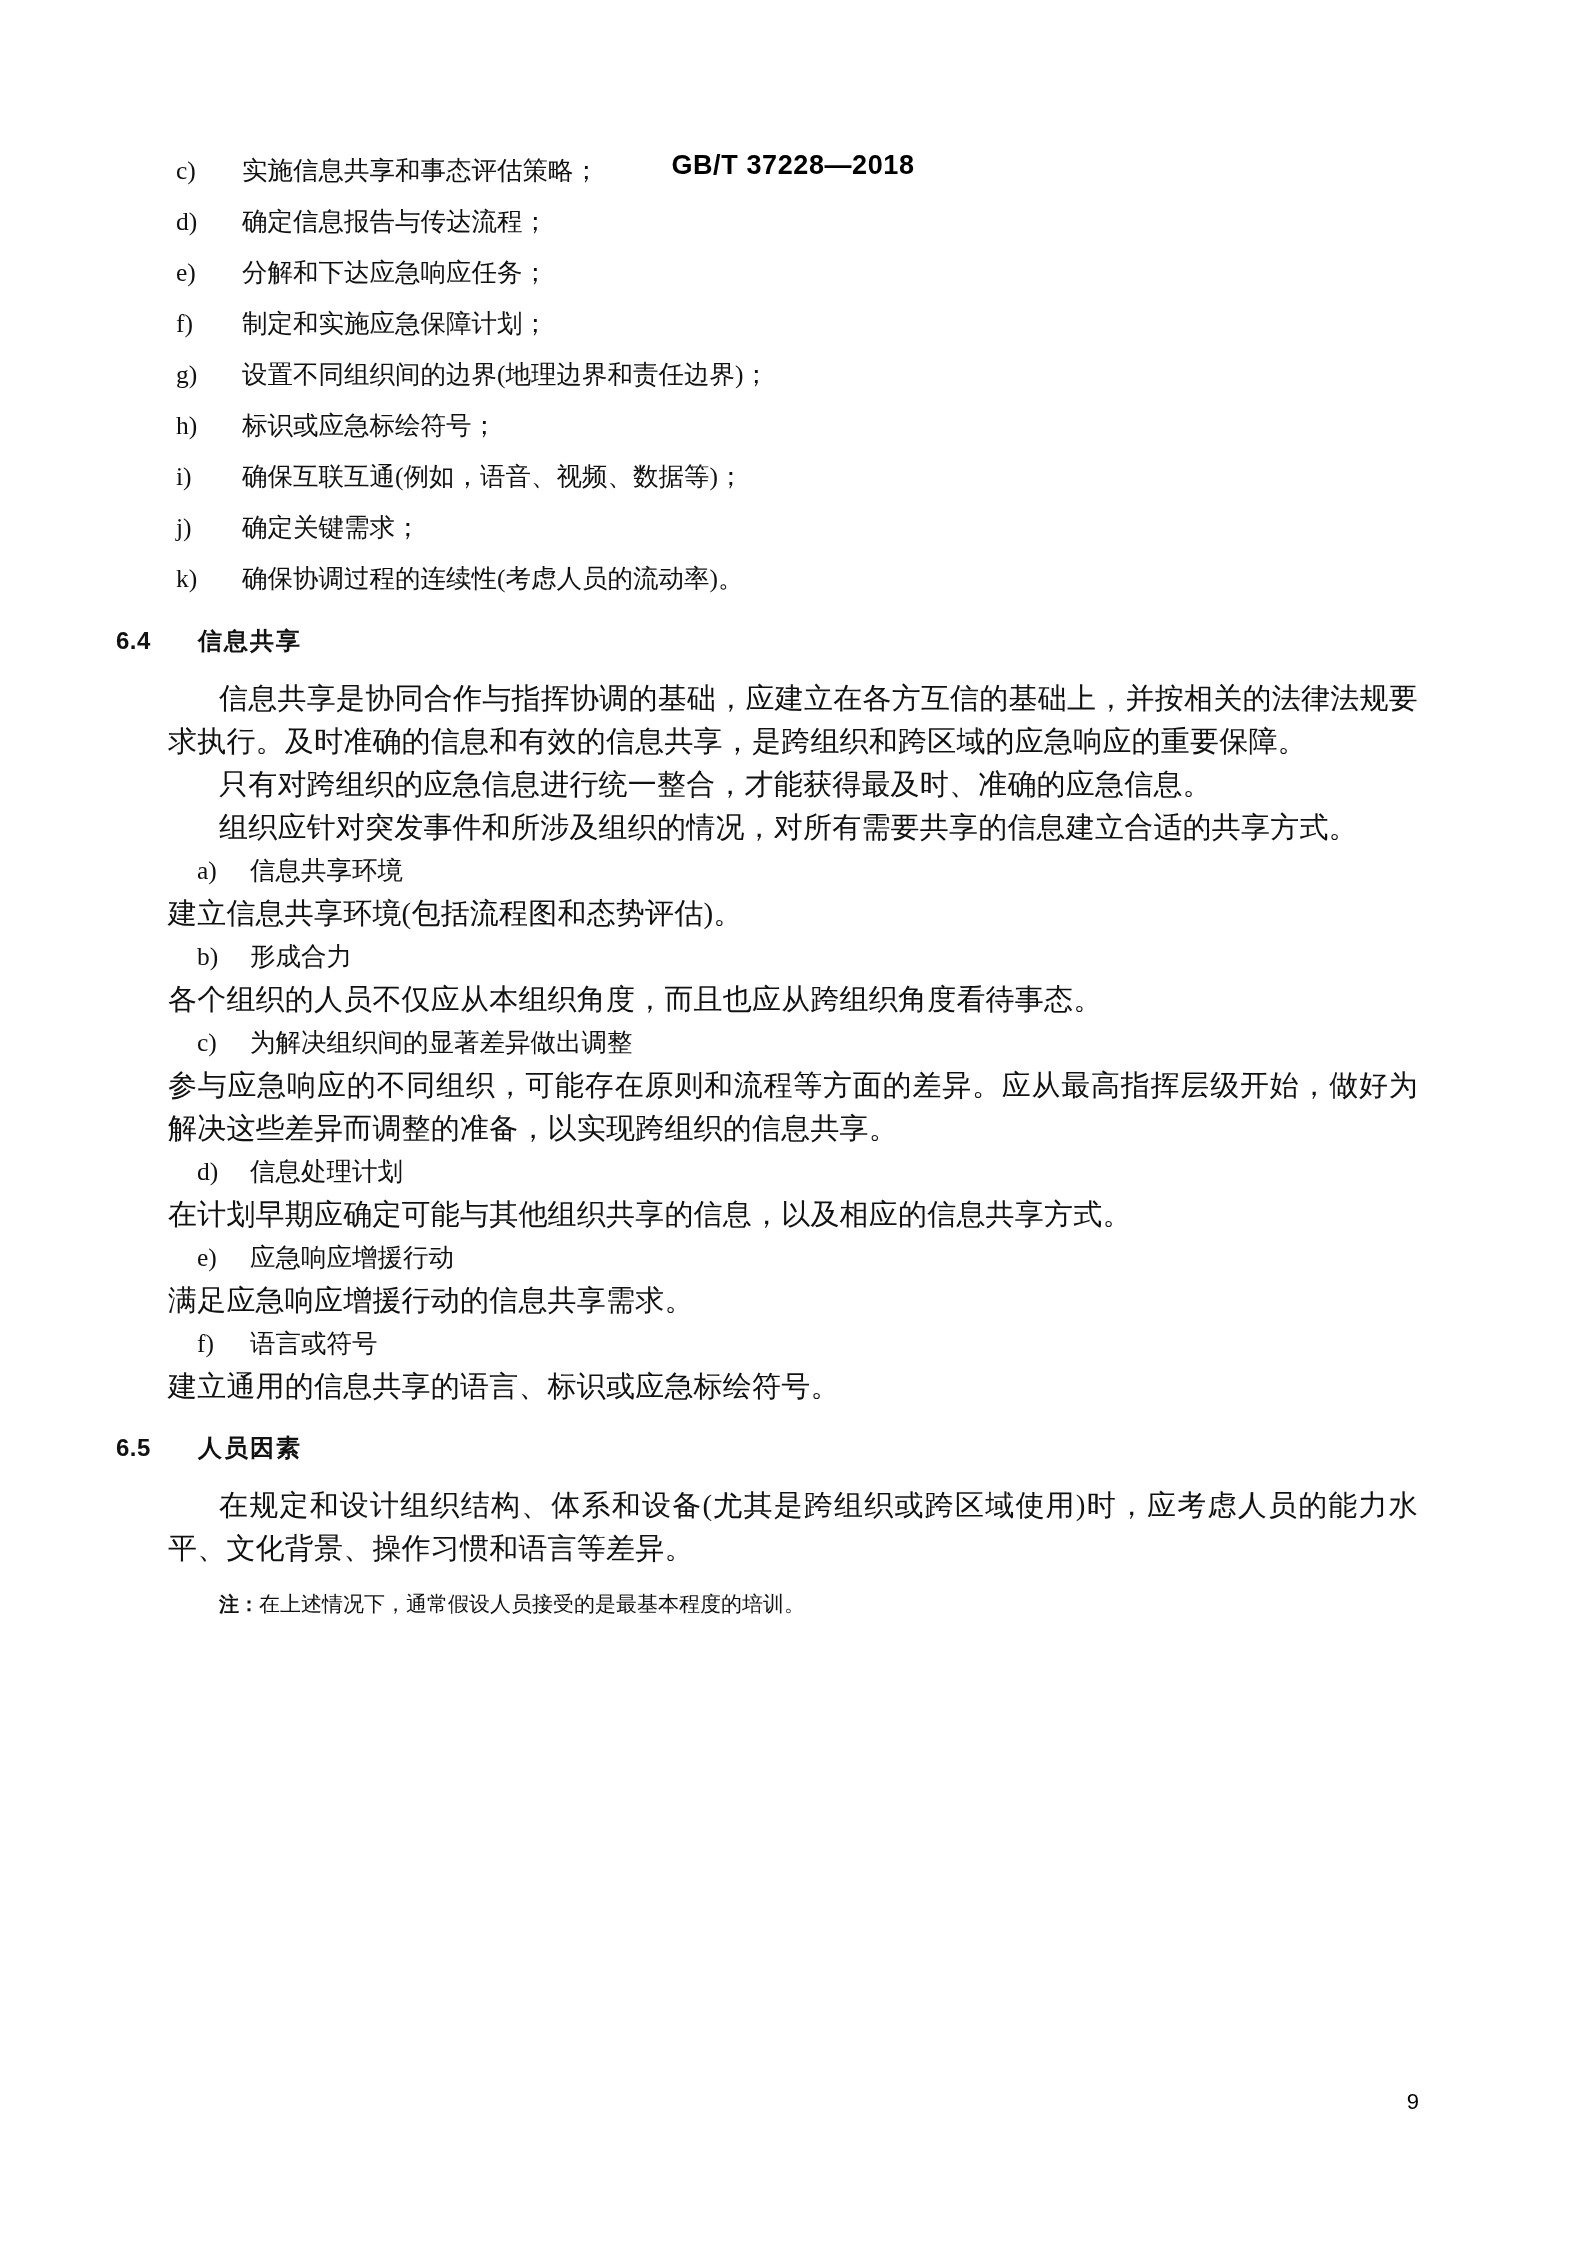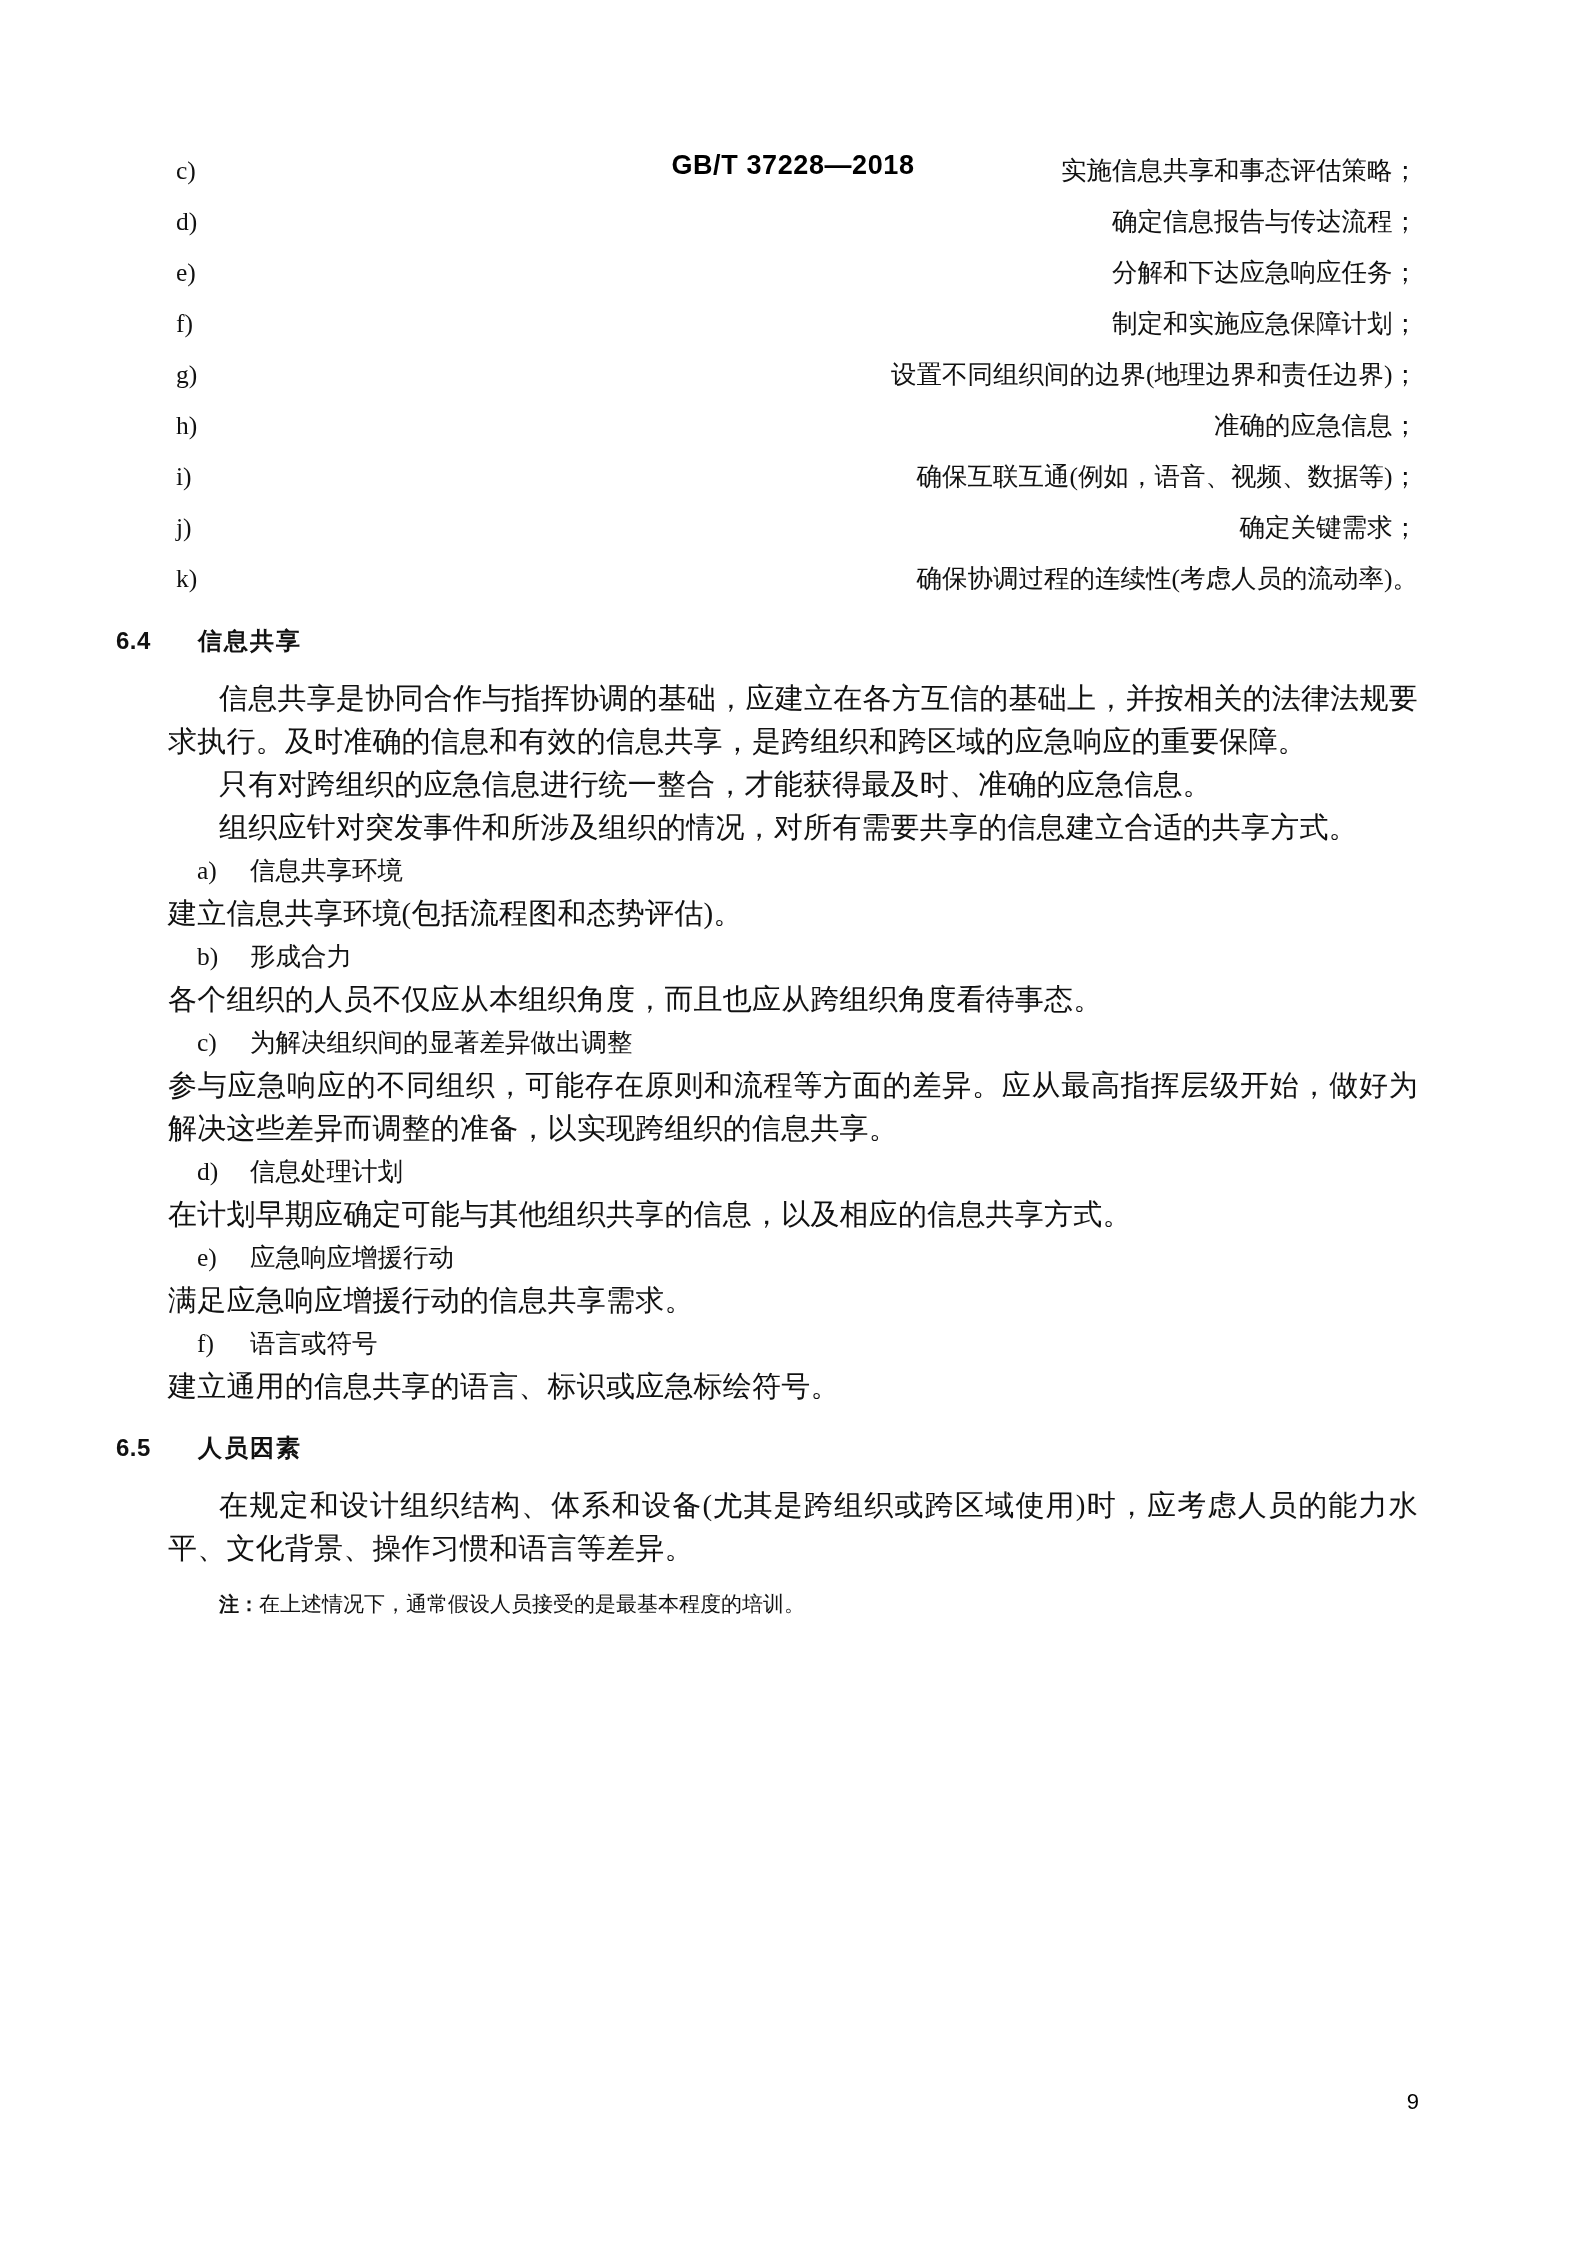--- a/index.html
+++ b/index.html
@@ -68,21 +68,20 @@
   }
   .list li .marker {
     width: 74px;
     flex: 0 0 74px;
     padding-left: 8px;
     box-sizing: border-box;
     font-family: "Liberation Serif", serif;
   }
   .list li .txt {
     flex: 1 1 auto;
-    text-align: right;
   }
   
   .sec-head {
     display: flex;
     align-items: baseline;
     font-family: "Liberation Sans", sans-serif;
     font-weight: bold;
     font-size: 24px;
     margin-top: 24px;
     margin-bottom: 20px;
@@ -157,21 +156,21 @@
       <li>
         <span class="marker">f)</span>
         <span class="txt">制定和实施应急保障计划；</span>
       </li>
       <li>
         <span class="marker">g)</span>
         <span class="txt">设置不同组织间的边界(地理边界和责任边界)；</span>
       </li>
       <li>
         <span class="marker">h)</span>
-        <span class="txt">准确的应急信息；</span>
+        <span class="txt">标识或应急标绘符号；</span>
       </li>
       <li>
         <span class="marker">i)</span>
         <span class="txt">确保互联互通(例如，语音、视频、数据等)；</span>
       </li>
       <li>
         <span class="marker">j)</span>
         <span class="txt">确定关键需求；</span>
       </li>
       <li>

